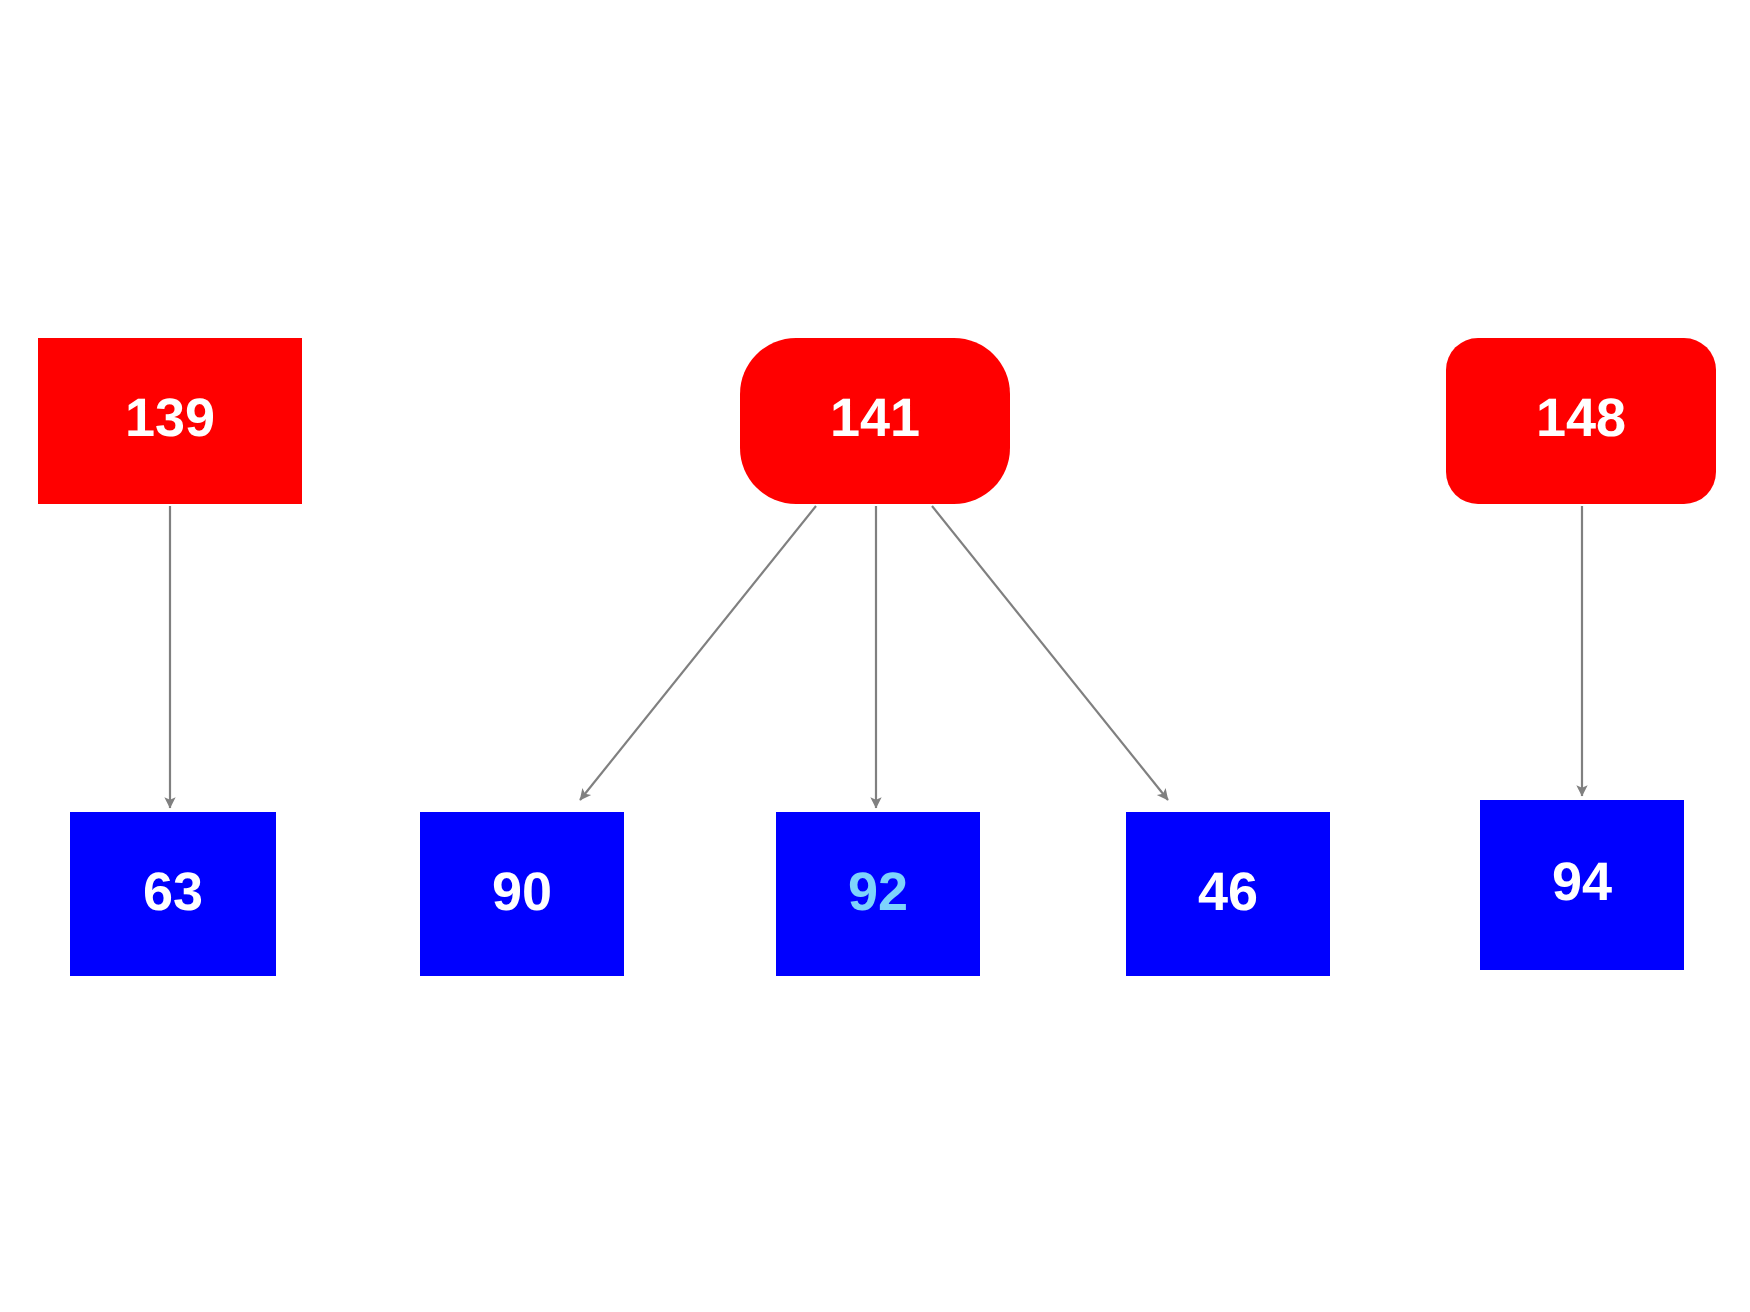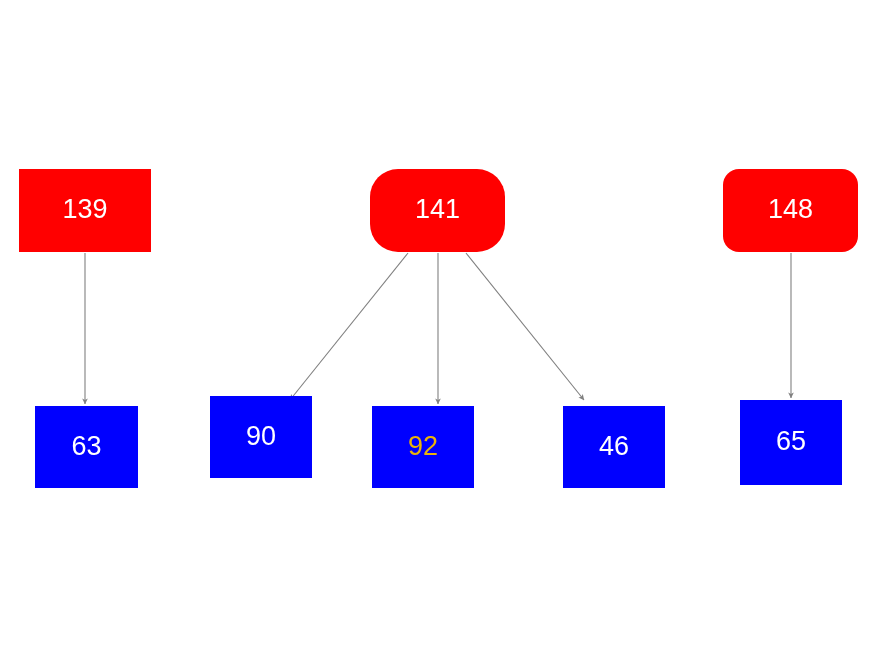--- a/index.html
+++ b/index.html
@@ -28,21 +28,21 @@
     position: absolute;
     display: flex;
     align-items: center;
     justify-content: center;
     box-sizing: border-box;
     color: #ffffff;
     font-size: 27px;
     line-height: 1;
     letter-spacing: 0px;
     font-family: "Liberation Sans", sans-serif;
-    font-weight: 400;
+    font-weight: 700;
     user-select: none;
   }
   .node-label {
     display: block;
     transform: translateY(-1px);
   }
 </style>
 </head>
 <body>
 
@@ -69,27 +69,27 @@
       </div>
       <div class="node" style="left: 370px; top: 169px; width: 135px; height: 83px; background: rgb(255, 0, 0); color: rgb(255, 255, 255); border-radius: 28px;">
         <span class="node-label">141</span>
       </div>
       <div class="node" style="left: 723px; top: 169px; width: 135px; height: 83px; background: rgb(255, 0, 0); color: rgb(255, 255, 255); border-radius: 16px;">
         <span class="node-label">148</span>
       </div>
       <div class="node" style="left: 35px; top: 406px; width: 103px; height: 82px; background: rgb(0, 0, 255); color: #ffffff;">
         <span class="node-label">63</span>
       </div>
-      <div class="node" style="left: 210px; top: 396px; width: 102px; height: 82px; background: rgb(0, 0, 255); color: rgb(255, 255, 255);">
+      <div class="node" style="left: 210px; top: 406px; width: 102px; height: 82px; background: rgb(0, 0, 255); color: rgb(255, 255, 255);">
         <span class="node-label">90</span>
       </div>
-      <div class="node" style="left: 372px; top: 406px; width: 102px; height: 82px; background: rgb(0, 0, 255); color: #eab308;">
+      <div class="node" style="left: 388px; top: 406px; width: 102px; height: 82px; background: rgb(0, 0, 255); color: #7dd3fc;">
         <span class="node-label">92</span>
       </div>
       <div class="node" style="left: 563px; top: 406px; width: 102px; height: 82px; background: rgb(0, 0, 255); color: rgb(255, 255, 255);">
         <span class="node-label">46</span>
       </div>
       <div class="node" style="left: 740px; top: 400px; width: 102px; height: 85px; background: rgb(0, 0, 255); color: rgb(255, 255, 255);">
-        <span class="node-label">65</span>
+        <span class="node-label">94</span>
       </div>
     </div>
 
 </div>
 
 </body></html>

